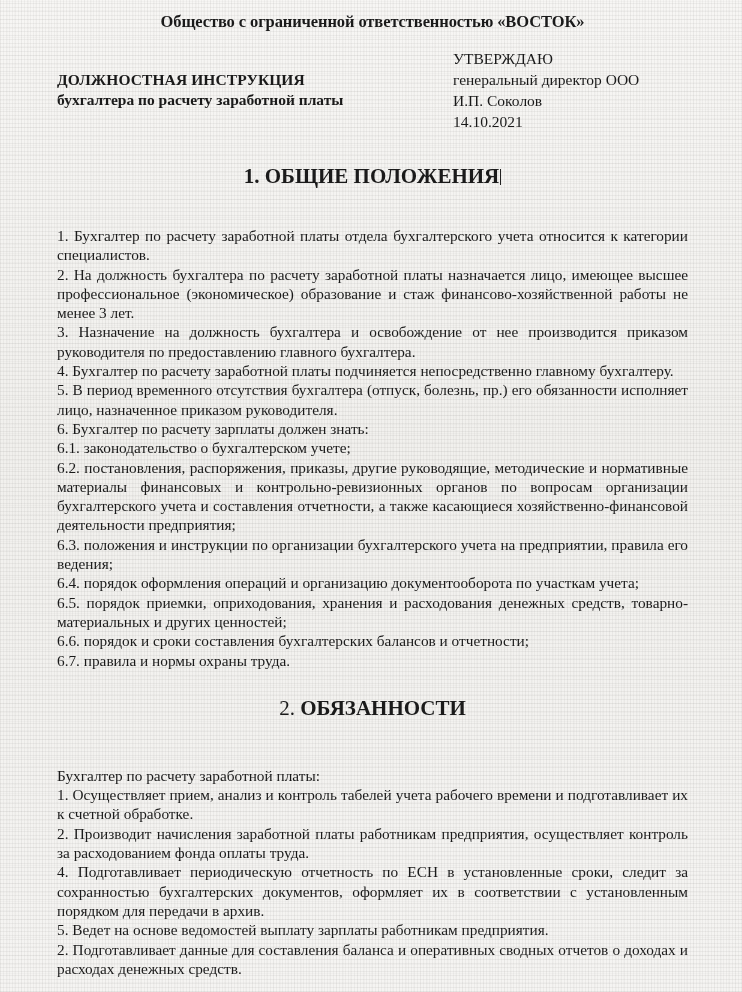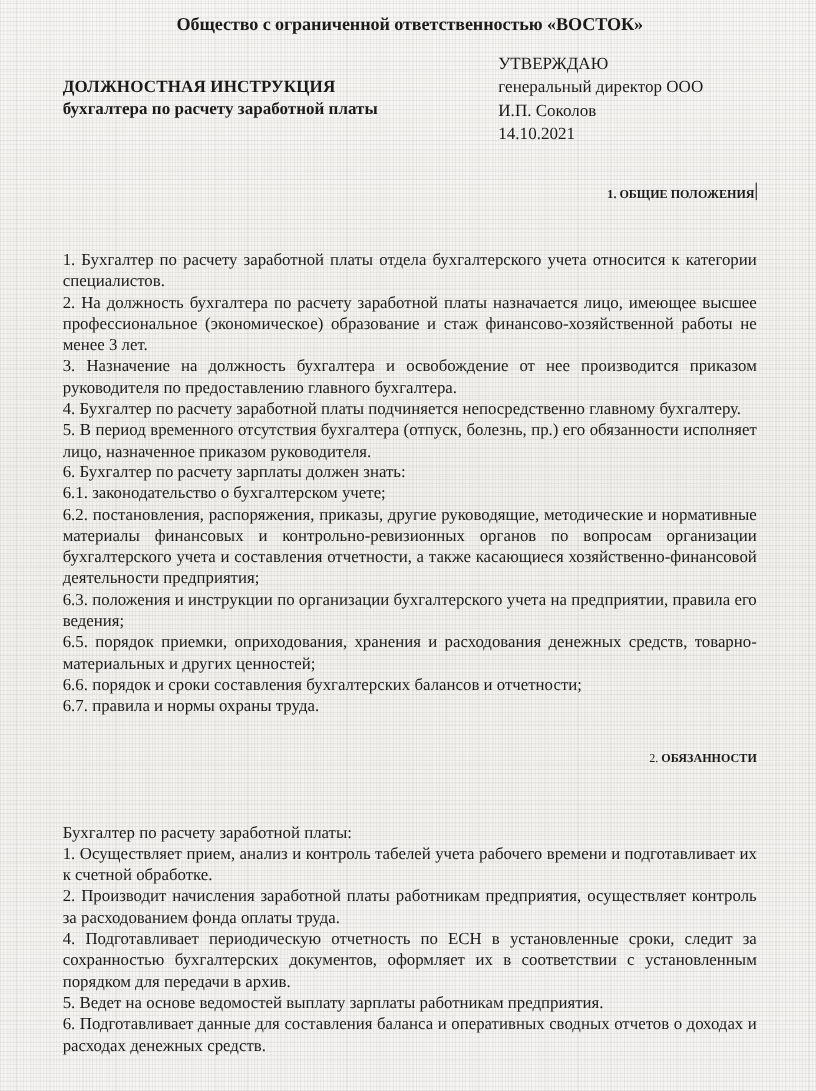--- a/index.html
+++ b/index.html
@@ -84,22 +84,22 @@
   }
   .header-right {
     flex: 1;
     font-size: 15.5px;
     line-height: 21px;
     font-weight: normal;
   }
   .header-right div { white-space: nowrap; }
 
   .section-heading {
-    text-align: right;
-    font-size: 11px;
+    text-align: center;
+    font-size: 21px;
     line-height: 20px;
     margin: 0;
     font-weight: normal;
     position: relative;
   }
   .section-heading .sec-num { font-weight: bold; }
   .section-heading .sec-name { font-weight: bold; }
   .section-heading.h-mixed .sec-num { font-weight: normal; }
 
   
@@ -163,37 +163,38 @@
     <div class="body-block">
       <p>1. Бухгалтер по расчету заработной платы отдела бухгалтерского учета относится к категории специалистов.</p>
       <p>2. На должность бухгалтера по расчету заработной платы назначается лицо, имеющее высшее профессиональное (экономическое) образование и стаж финансово-хозяйственной работы не менее 3 лет.</p>
       <p>3. Назначение на должность бухгалтера и освобождение от нее производится приказом руководителя по предоставлению главного бухгалтера.</p>
       <p>4. Бухгалтер по расчету заработной платы подчиняется непосредственно главному бухгалтеру.</p>
       <p>5. В период временного отсутствия бухгалтера (отпуск, болезнь, пр.) его обязанности исполняет лицо, назначенное приказом руководителя.</p>
       <p>6. Бухгалтер по расчету зарплаты должен знать:</p>
       <p>6.1. законодательство о бухгалтерском учете;</p>
       <p>6.2. постановления, распоряжения, приказы, другие руководящие, методические и нормативные материалы финансовых и контрольно-ревизионных органов по вопросам организации бухгалтерского учета и составления отчетности, а также касающиеся хозяйственно-финансовой деятельности предприятия;</p>
       <p>6.3. положения и инструкции по организации бухгалтерского учета на предприятии, правила его ведения;</p>
+      <p>6.4. порядок оформления операций и организацию документооборота по участкам учета;</p>
       <p>6.5. порядок приемки, оприходования, хранения и расходования денежных средств, товарно-материальных и других ценностей;</p>
       <p>6.6. порядок и сроки составления бухгалтерских балансов и отчетности;</p>
       <p>6.7. правила и нормы охраны труда.</p>
     </div>
 
     <div class="gap-l"></div>
 
     <div class="section-heading h-mixed">
       <span class="sec-num">2.</span>
       <span class="sec-name">ОБЯЗАННОСТИ</span>
     </div>
 
     <div class="gap-l"></div>
 
     <div class="body-block">
       <p>Бухгалтер по расчету заработной платы:</p>
       <p>1. Осуществляет прием, анализ и контроль табелей учета рабочего времени и подготавливает их к счетной обработке.</p>
       <p>2. Производит начисления заработной платы работникам предприятия, осуществляет контроль за расходованием фонда оплаты труда.</p>
       <p>4. Подготавливает периодическую отчетность по ЕСН в установленные сроки, следит за сохранностью бухгалтерских документов, оформляет их в соответствии с установленным порядком для передачи в архив.</p>
       <p>5. Ведет на основе ведомостей выплату зарплаты работникам предприятия.</p>
-      <p>6. Подготавливает данные для составления баланса и оперативных сводных отчетов о доходах и расходах денежных средств.</p>
+      <p>2. Подготавливает данные для составления баланса и оперативных сводных отчетов о доходах и расходах денежных средств.</p>
     </div>
 
   </div>
 </div>
 
 </body></html>

